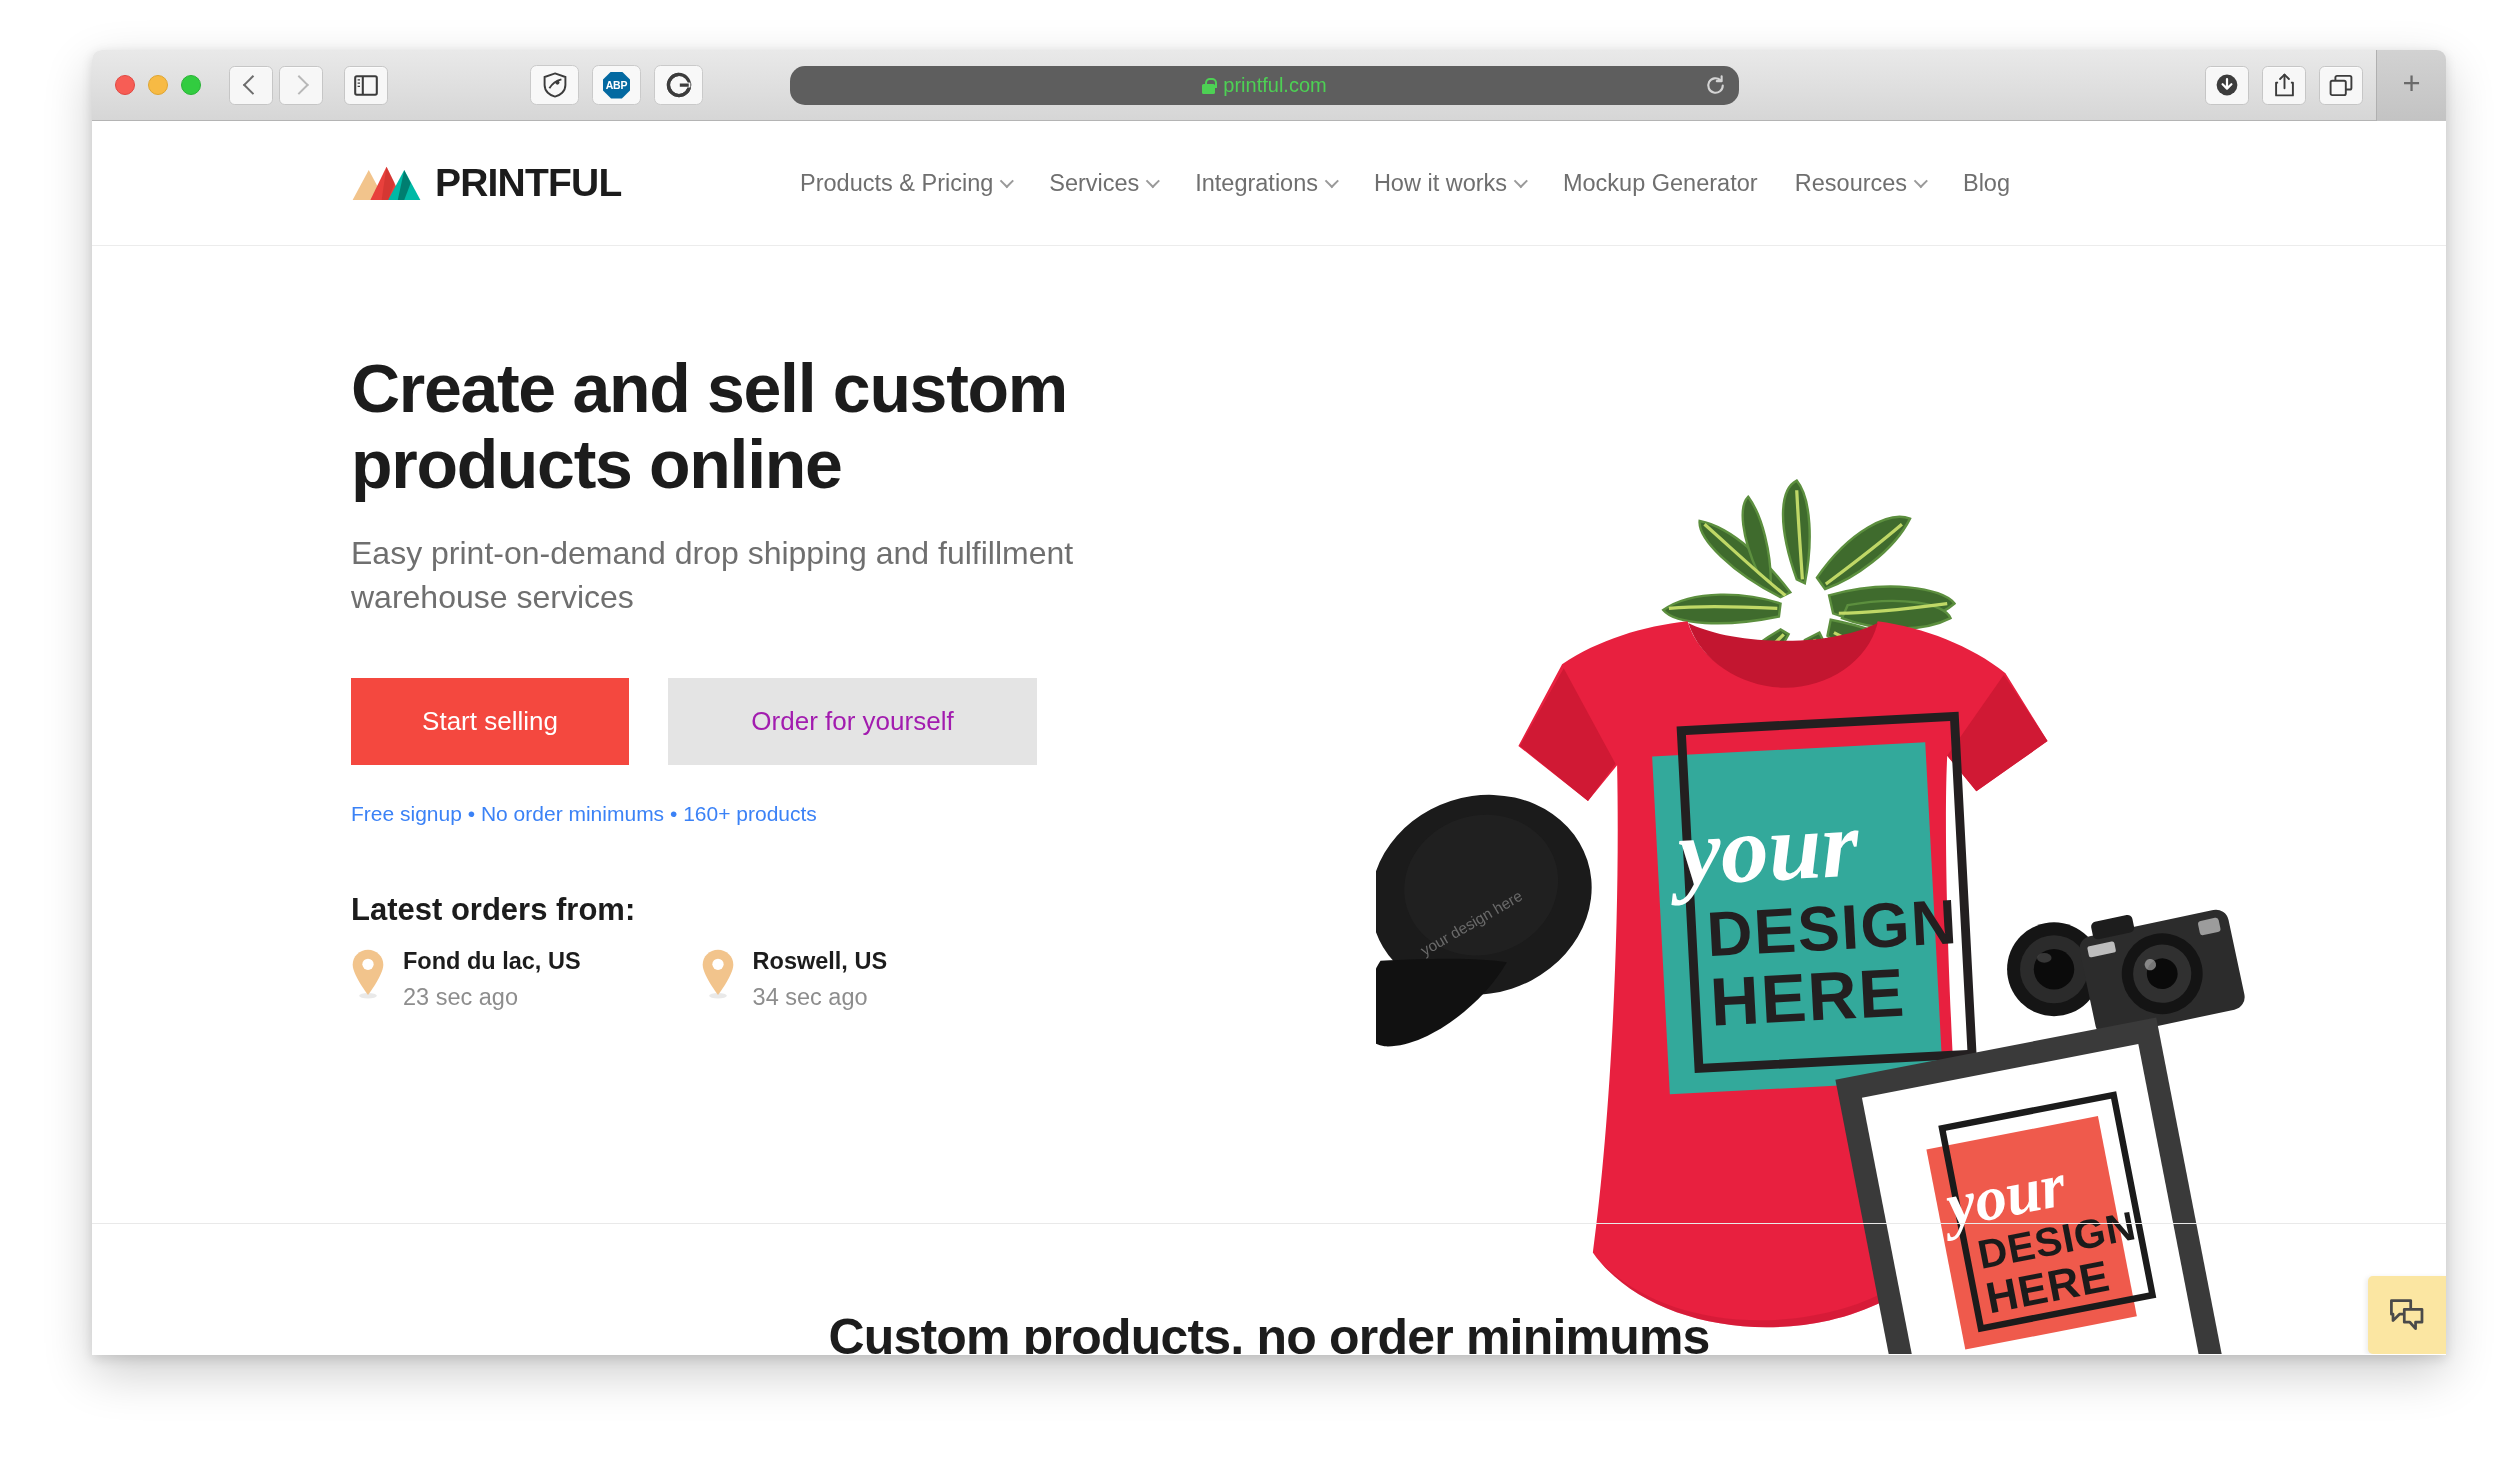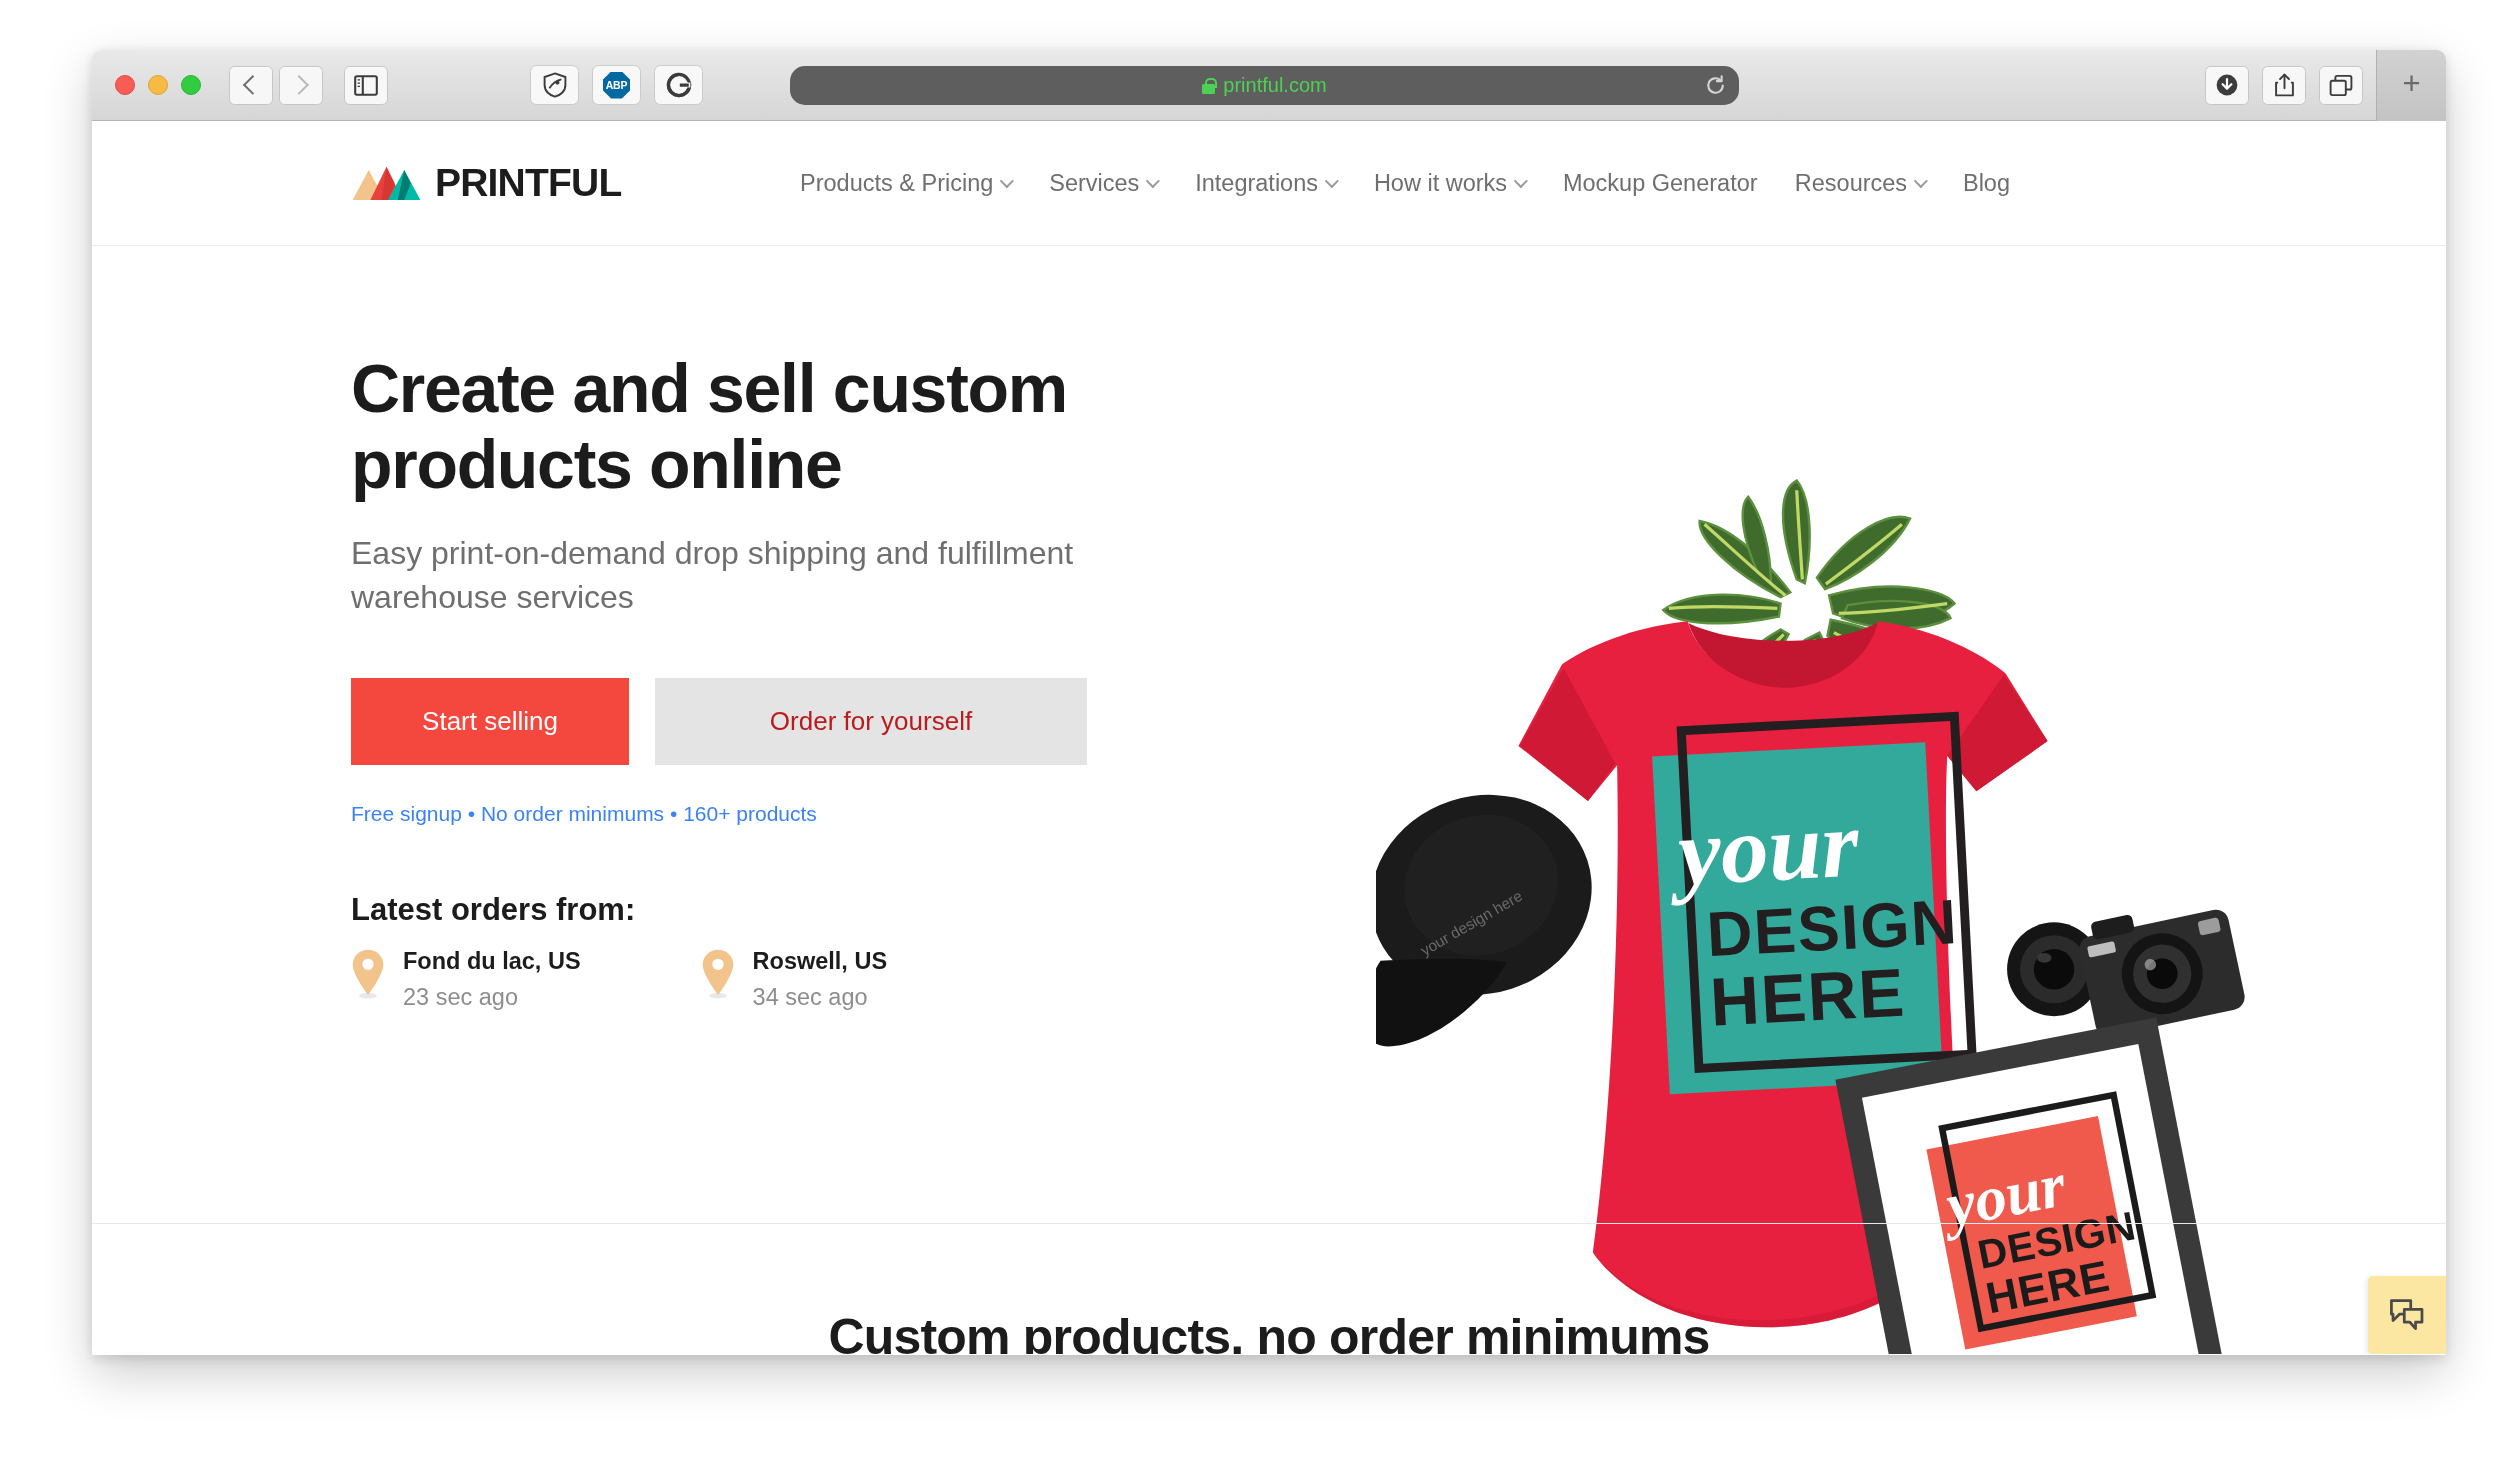--- a/index.html
+++ b/index.html
@@ -256,39 +256,39 @@
     font-size: 32px;
     line-height: 1.38;
     color: #6f6f6f;
     max-width: 728px;
     font-family: "Liberation Sans", sans-serif;
   }
 
   #cta-row {
     margin-top: 58px;
     display: flex;
-    gap: 26px;
+    gap: 39px;
   }
   .cta {
     height: 87px;
     display: flex;
     align-items: center;
     justify-content: center;
     font-size: 26px;
     font-family: "Liberation Sans", sans-serif;
   }
   #cta-primary {
     width: 278px;
     background: #f4483f;
     color: #ffffff;
   }
   #cta-secondary {
-    width: 432px;
+    width: 369px;
     background: #e4e4e4;
-    color: #b91c1c;
+    color: #a21caf;
   }
 
   #fineprint {
     margin-top: 37px;
     font-size: 21px;
     color: #3b82f6;
     font-family: "Liberation Sans", sans-serif;
   }
 
   #orders-title {

